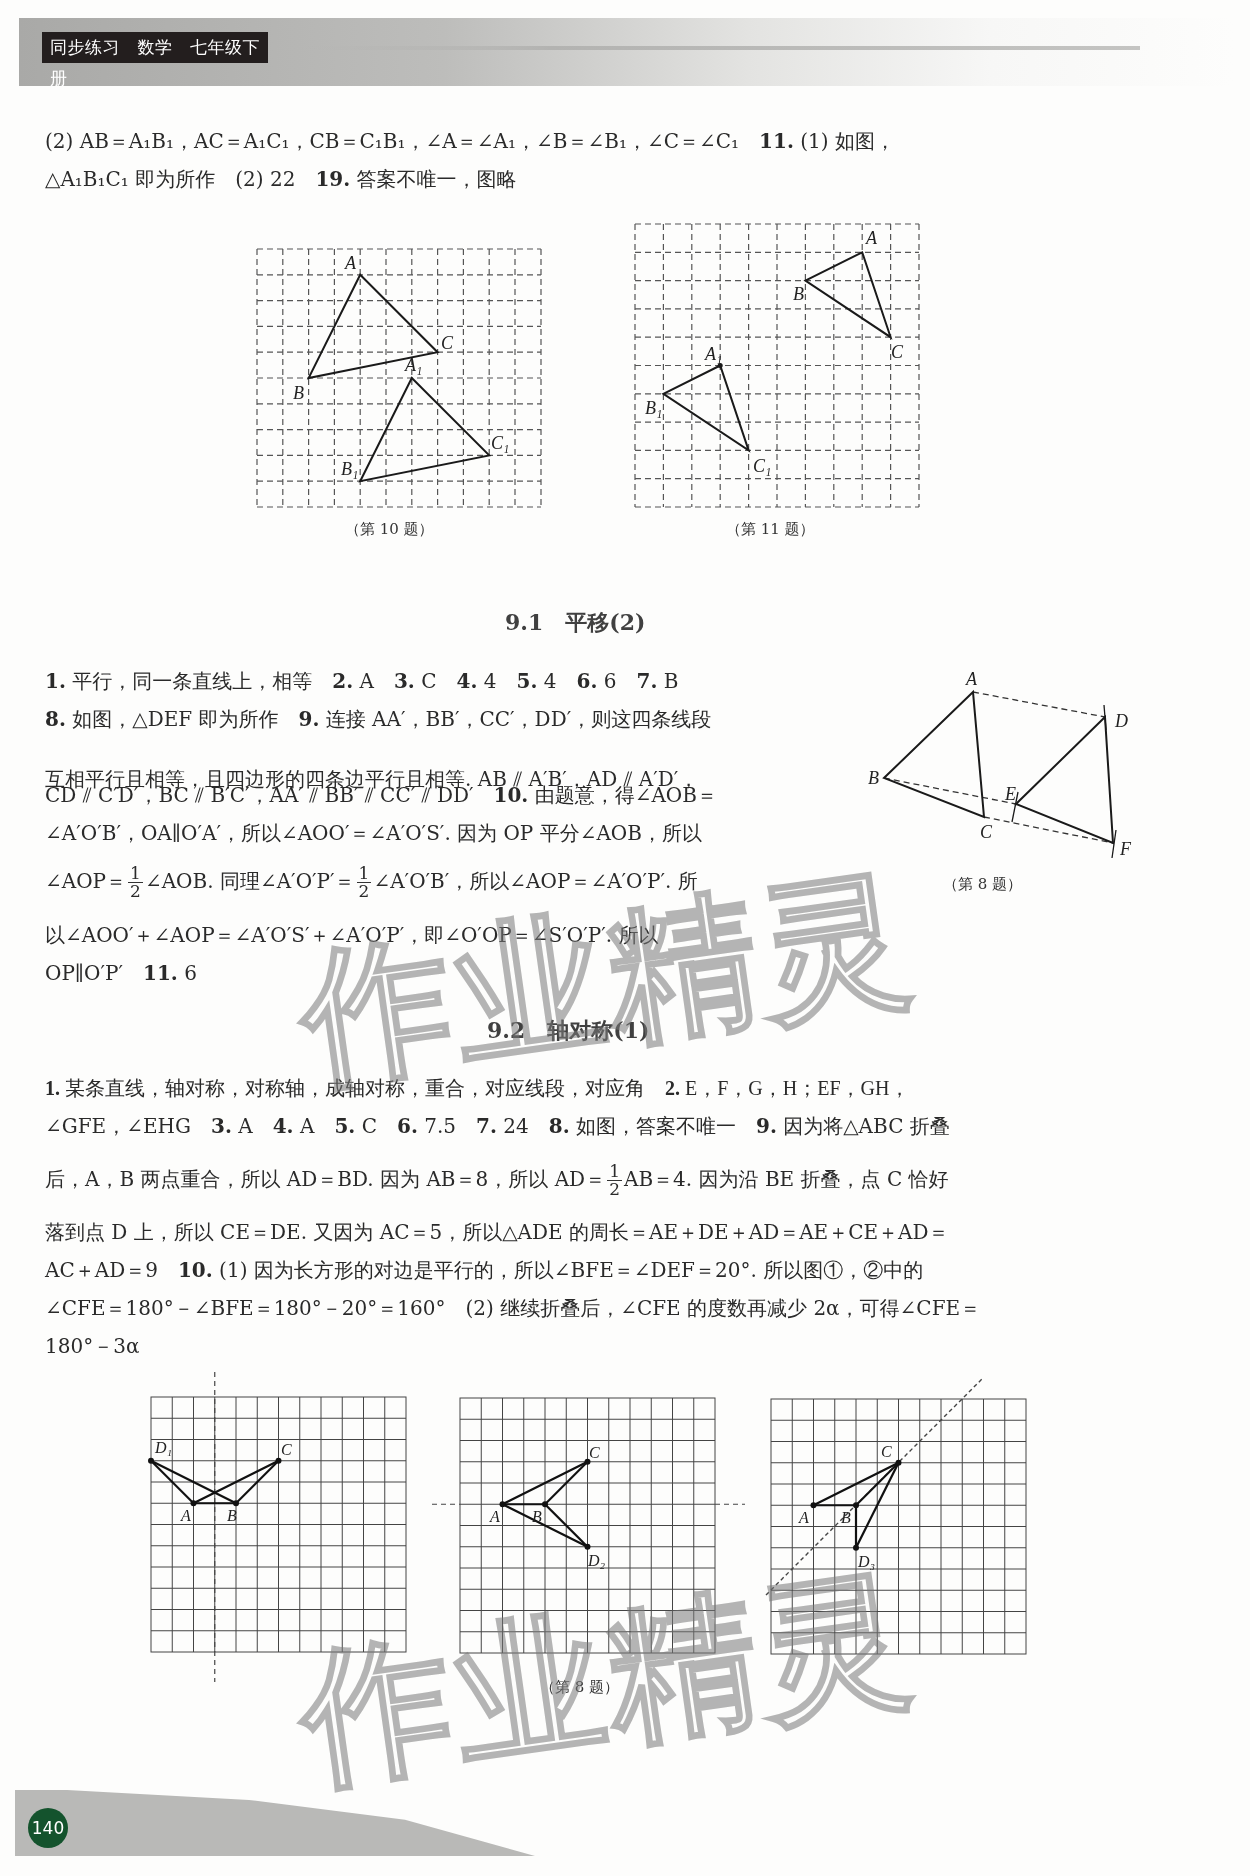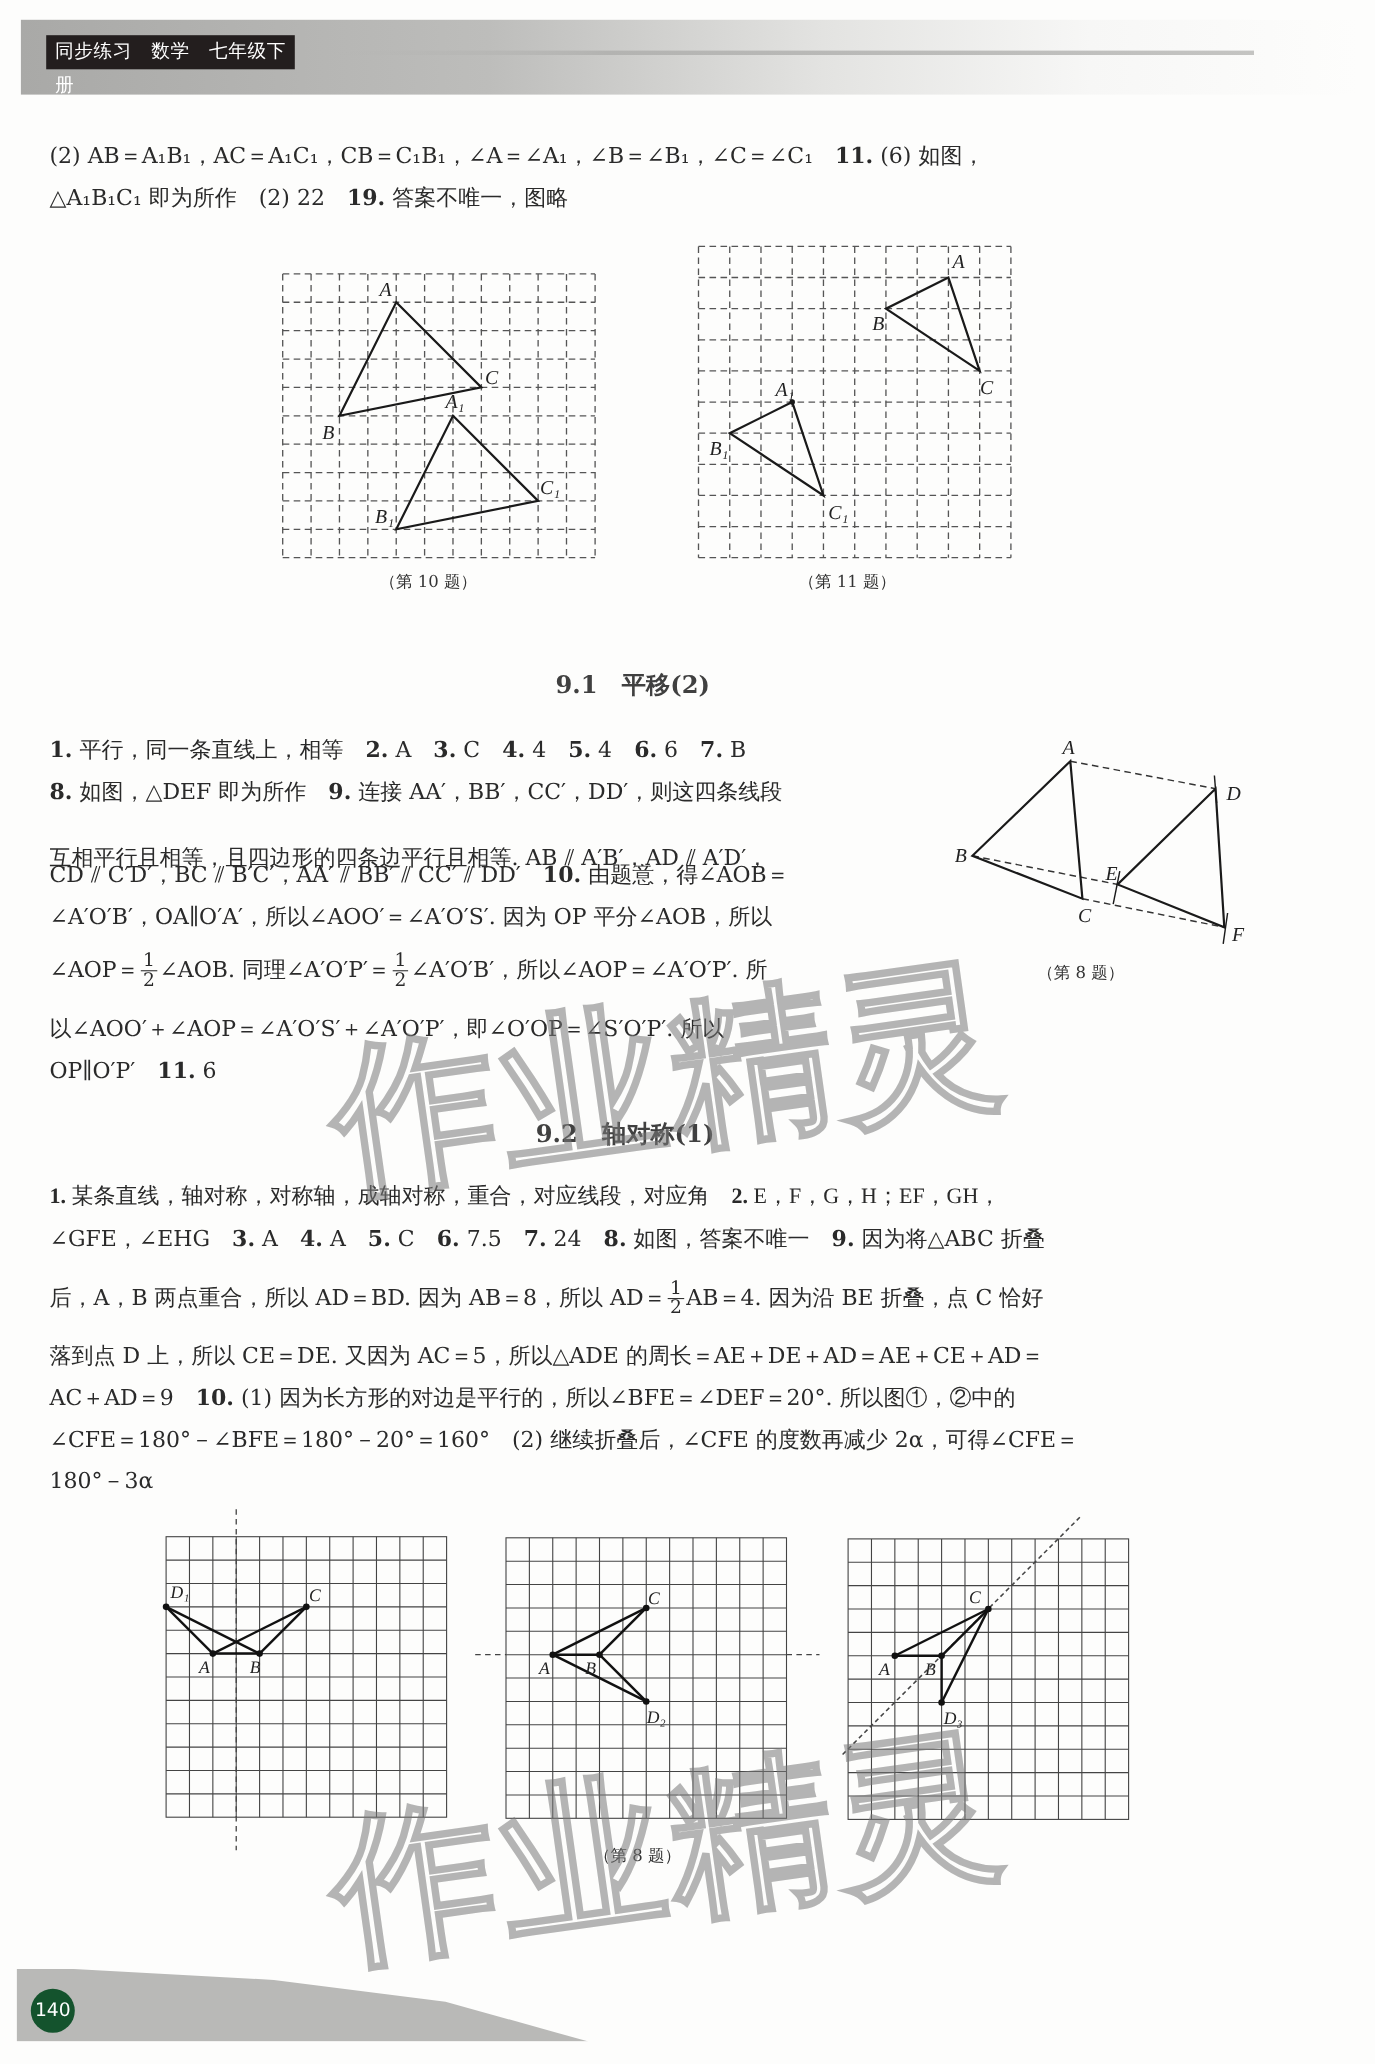--- a/index.html
+++ b/index.html
@@ -56,21 +56,21 @@
     transform:rotate(-8deg); white-space:pre; letter-spacing:4px;
   }
 </style>
 </head>
 <body>
 
 <div class="header-band"></div>
 <div class="header-rule"></div>
 <div class="header-label">同步练习　数学　七年级下册</div>
 
-<div class="para" style="top:122px;"><span>(2) AB＝A₁B₁，AC＝A₁C₁，CB＝C₁B₁，∠A＝∠A₁，∠B＝∠B₁，∠C＝∠C₁　</span><b>11.</b><span> (6) 如图，</span></div>
+<div class="para" style="top:122px;"><span>(2) AB＝A₁B₁，AC＝A₁C₁，CB＝C₁B₁，∠A＝∠A₁，∠B＝∠B₁，∠C＝∠C₁　</span><b>11.</b><span> (1) 如图，</span></div>
 <div class="para" style="top:160px;"><span>△A₁B₁C₁ 即为所作　(2) 22　</span><b>19.</b><span> 答案不唯一，图略</span></div>
 
 <svg class="fig" style="left:257px;top:249px;" width="284" height="258" viewBox="0 0 284 258">
   <g stroke="#555" stroke-width="1.2" stroke-dasharray="6 4" fill="none">
     <line x1="0" y1="0" x2="284" y2="0"></line>
       <line x1="0" y1="25.8" x2="284" y2="25.8"></line>
       <line x1="0" y1="51.6" x2="284" y2="51.6"></line>
       <line x1="0" y1="77.4" x2="284" y2="77.4"></line>
       <line x1="0" y1="103.2" x2="284" y2="103.2"></line>
       <line x1="0" y1="129" x2="284" y2="129"></line>

